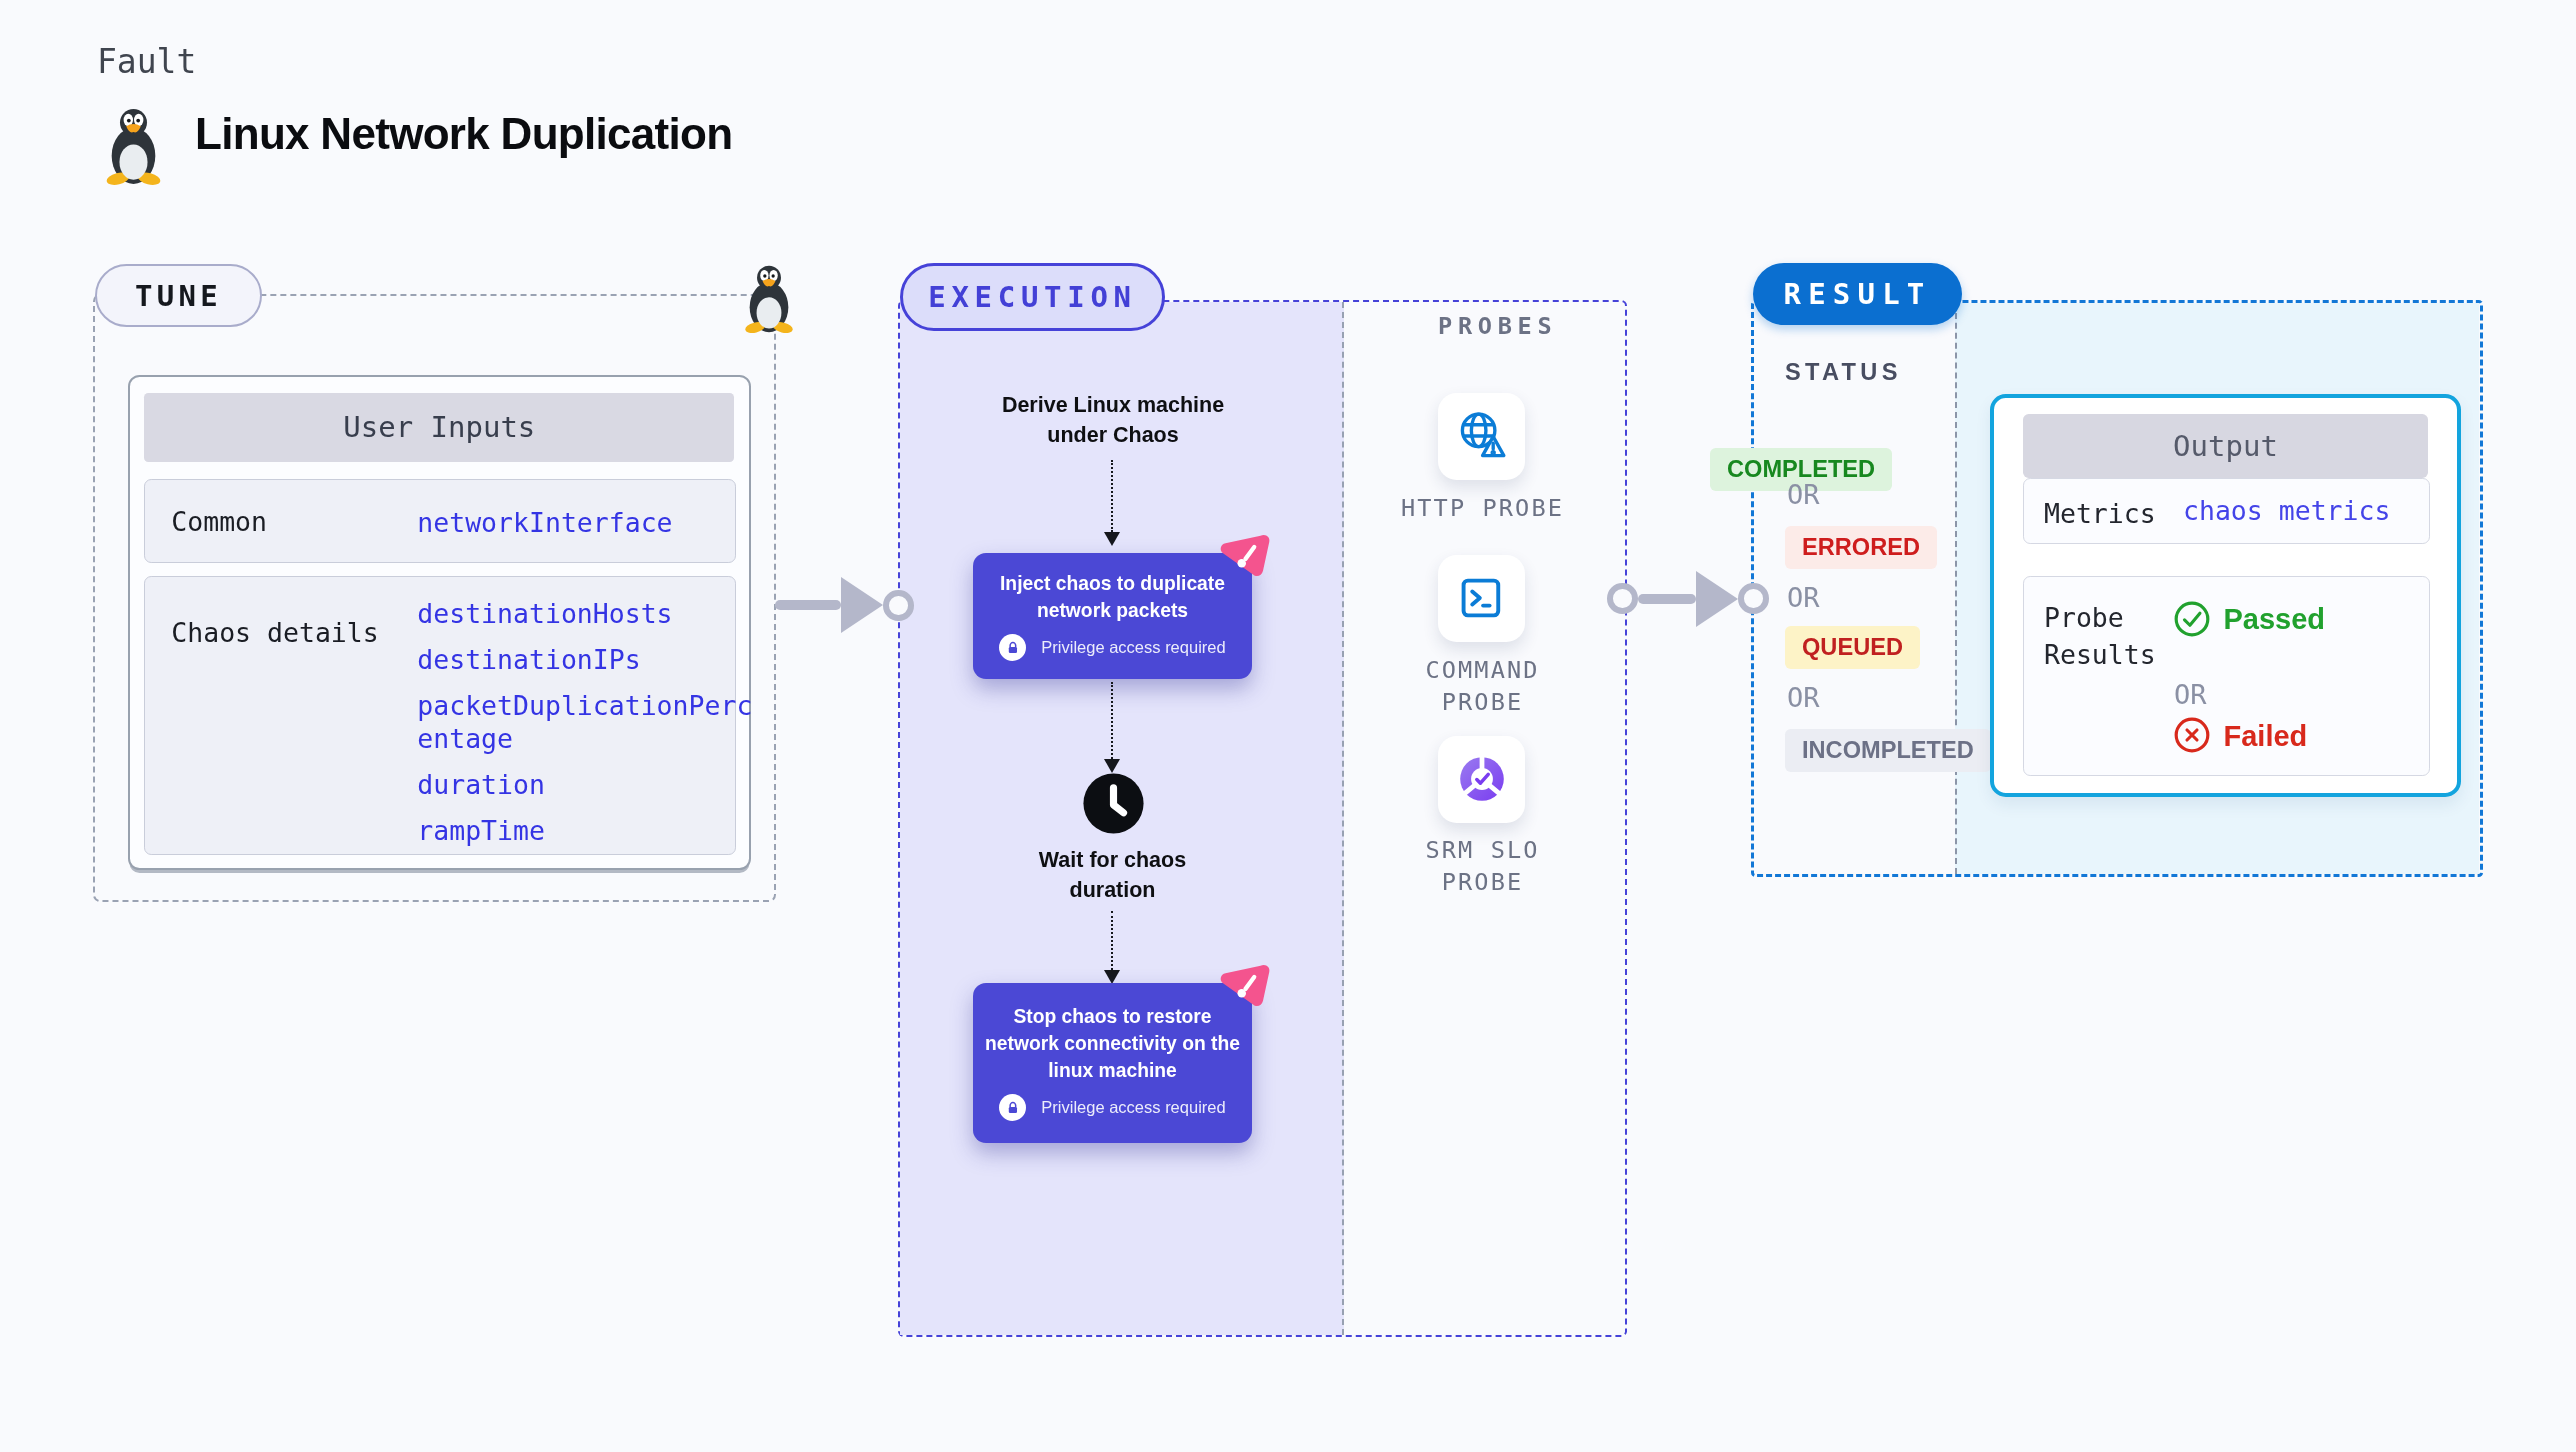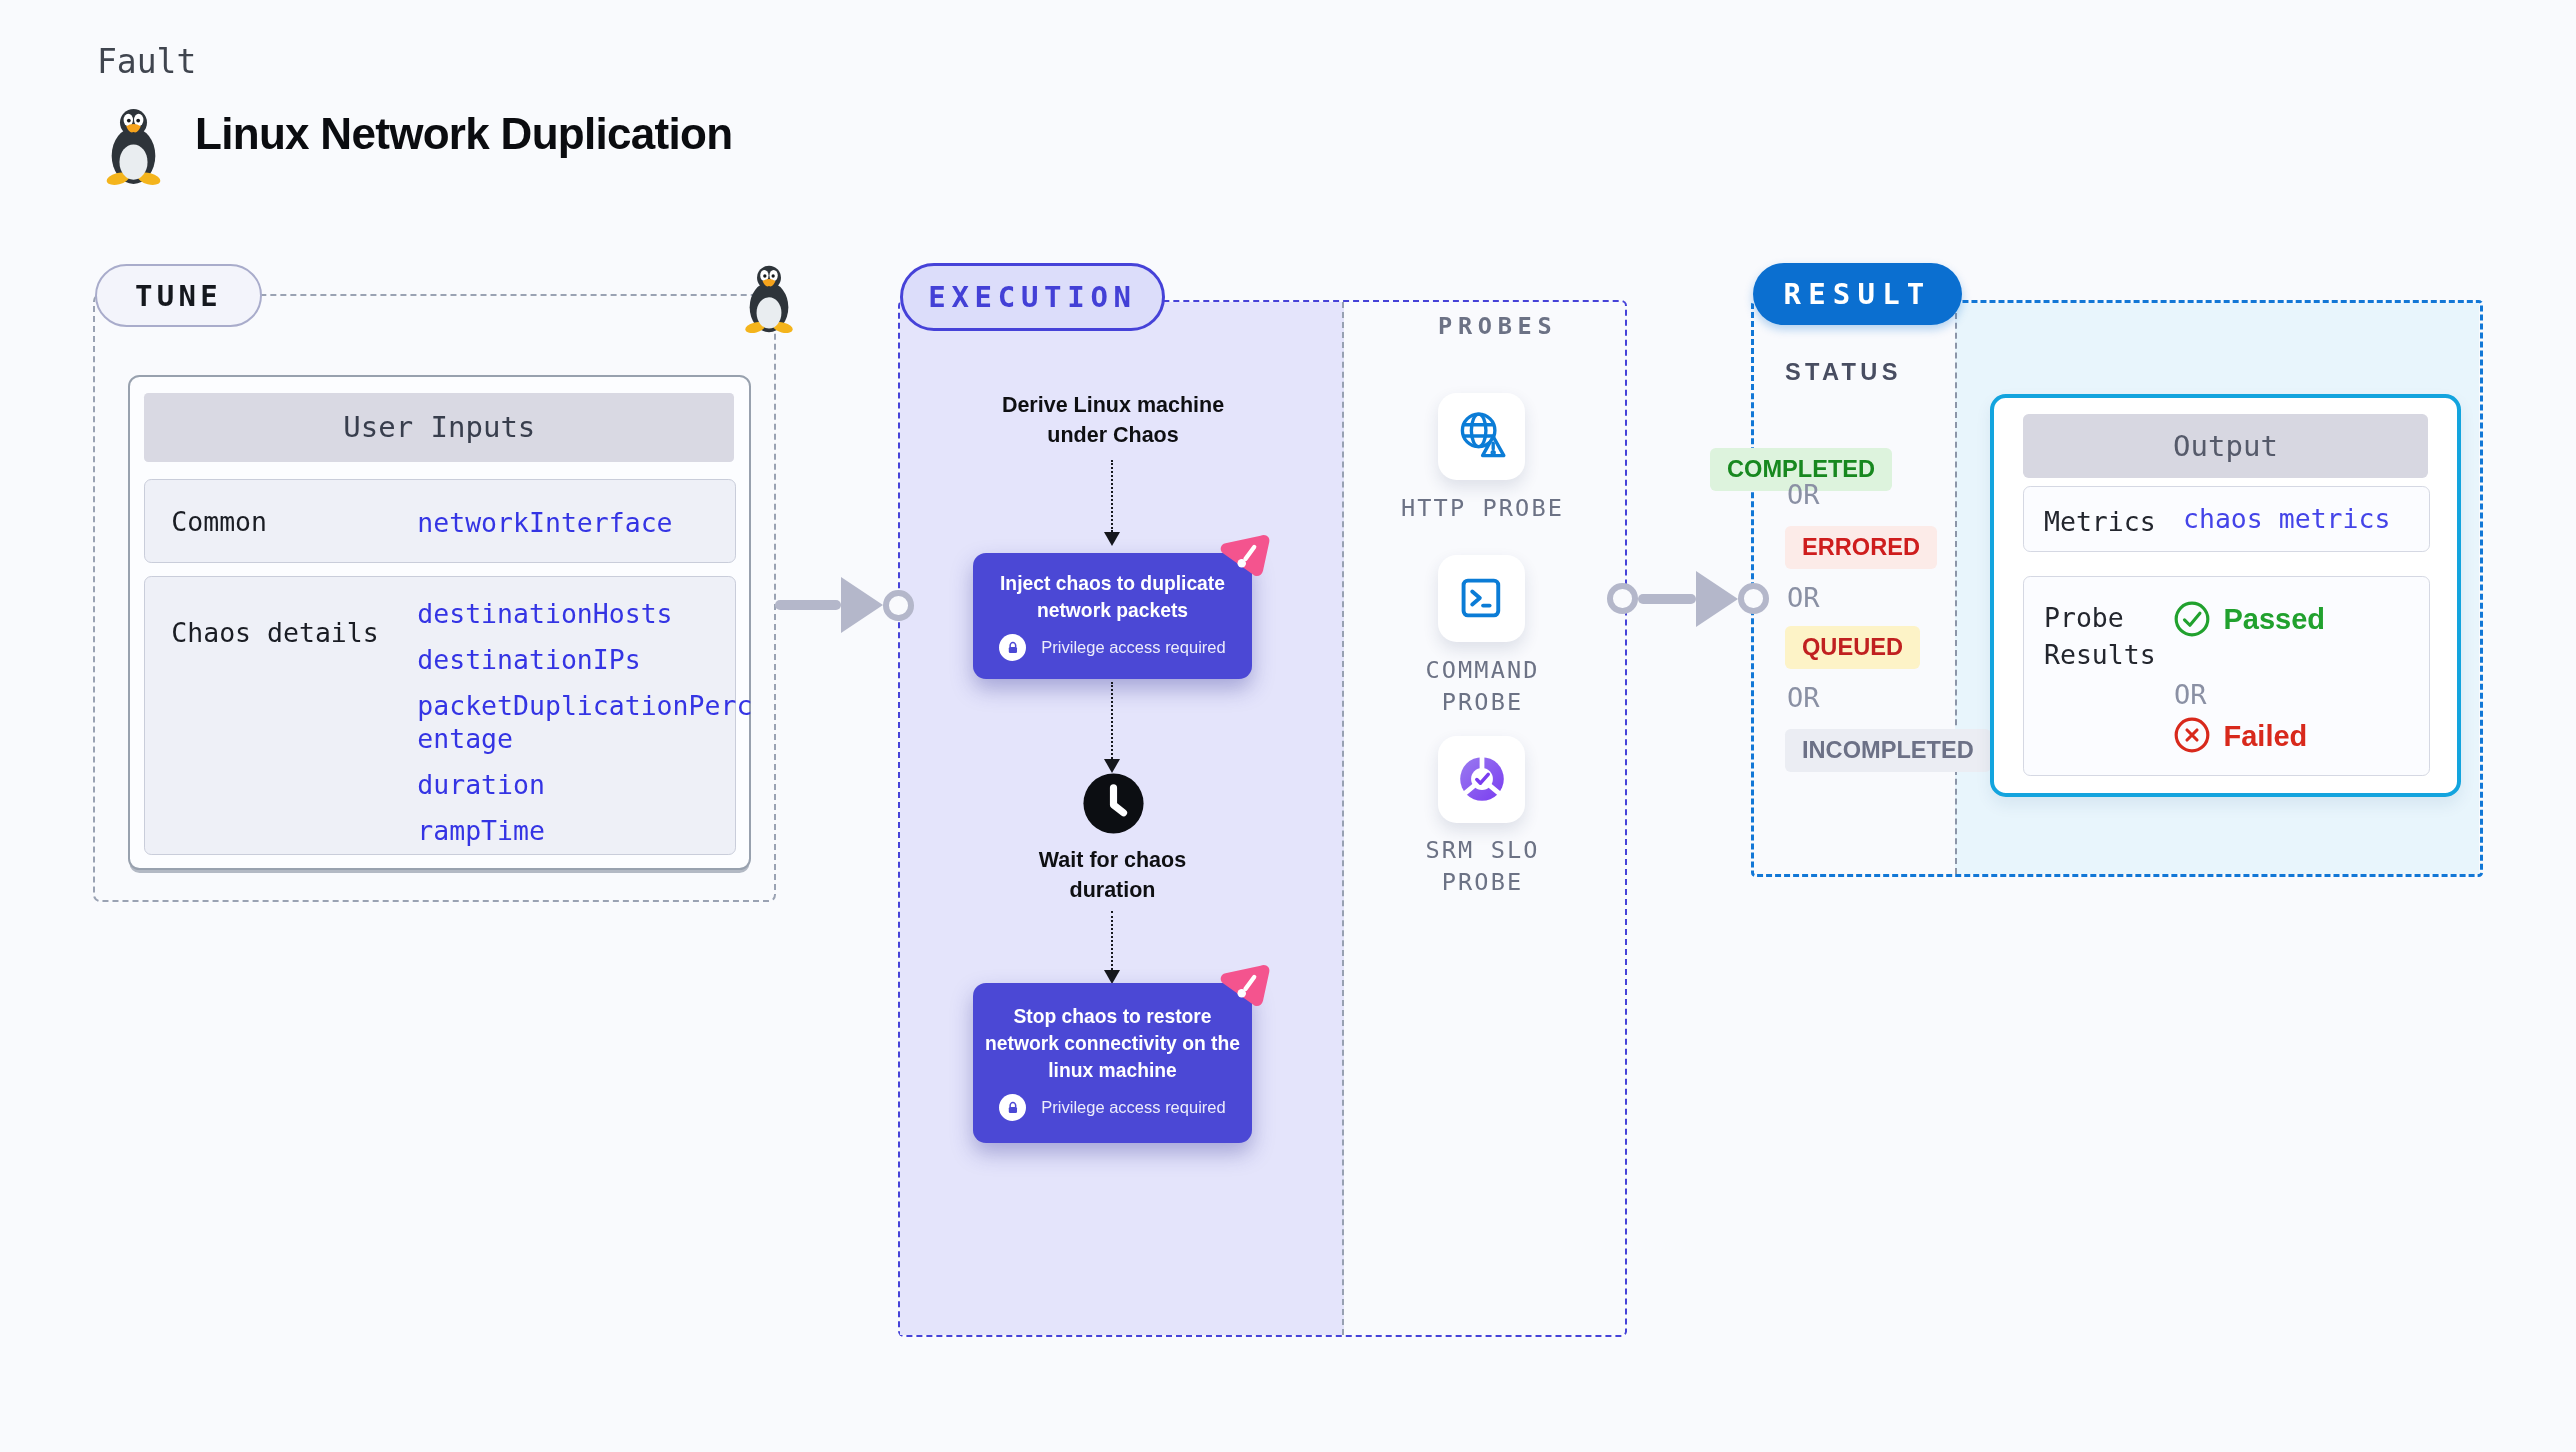--- a/index.html
+++ b/index.html
@@ -75,21 +75,21 @@
   .b-errored{background:#fcebe8;color:#ce1d1d;}
   .b-queued{background:#fdf3c7;color:#c02020;}
   .b-incompleted{background:#ebedf3;color:#6c7186;}
   .or-sep{font-size:27px;color:#8a90a4;}
 
   .output-panel{left:1990px;top:394px;width:463px;height:395px;background:#ffffff;
     border:4.3px solid #13a4de;border-radius:15.8px;box-shadow:0 7.2px 15.8px rgba(0,60,120,.08);}
   .out-header{left:29px;top:15.8px;width:405px;height:64px;background:#d7d7e1;border-radius:5.7px;
     display:flex;align-items:center;justify-content:center;font-size:29px;color:#555a6a;}
   .out-row{left:29px;width:405px;background:#fbfcff;border:1.4px solid #d5d8e3;border-radius:7.2px;}
-  .metrics-row{top:88px;height:64px;text-align:center;}
+  .metrics-row{top:80px;height:64px;text-align:center;}
   .probe-res-row{top:178px;height:198px;}
   .out-label{font-size:26.5px;color:#23262e;line-height:37px;}
   .out-link{font-size:26.5px;color:#4444e8;}
   .res-line{display:flex;align-items:center;gap:11.5px;}
   .passed-txt{font-size:29px;font-weight:bold;color:#21a12e;text-align:right;}
   .failed-txt{font-size:29px;font-weight:bold;color:#d8291c;}
 </style>
 </head>
 <body>
 

